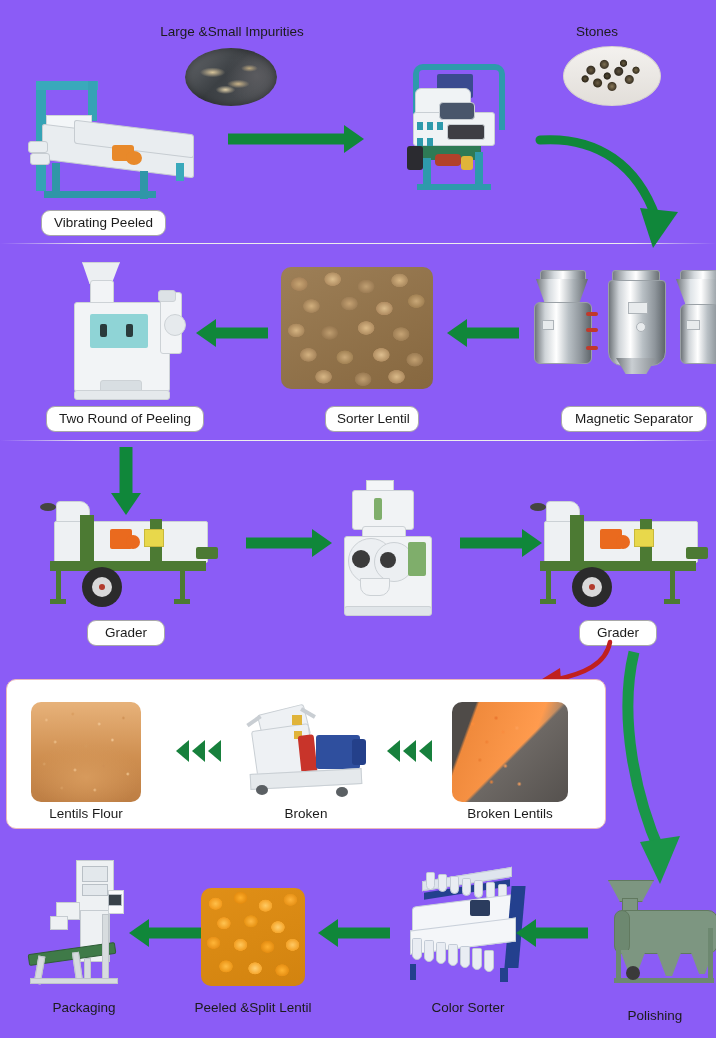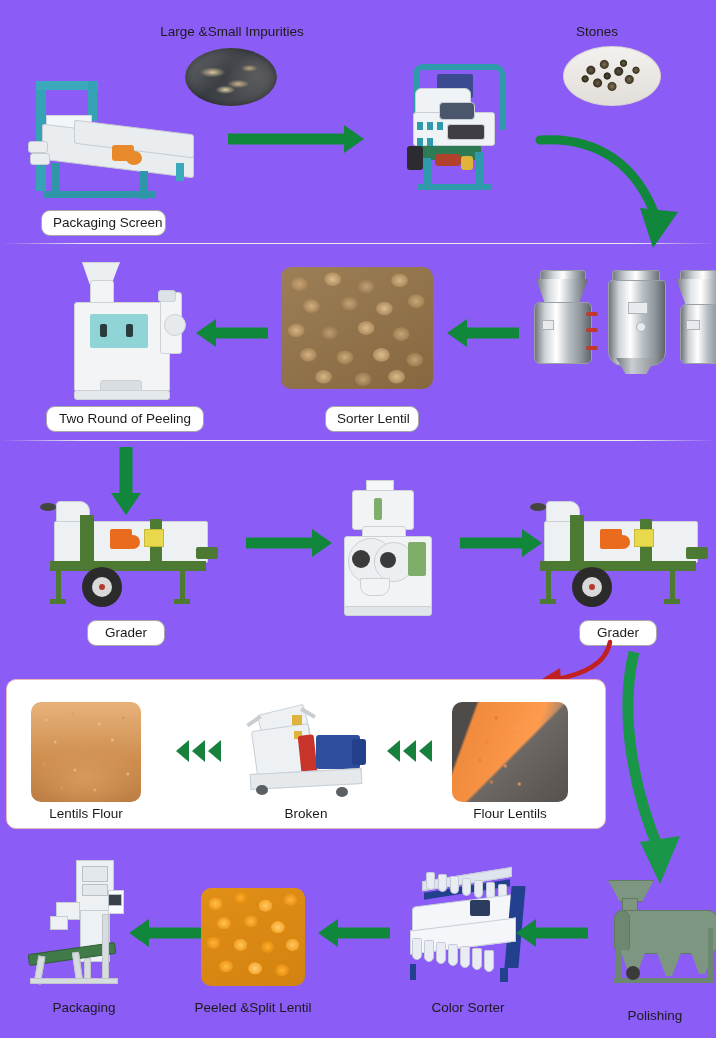--- a/index.html
+++ b/index.html
@@ -232,21 +232,21 @@
     <div class="vs-body" style="left:46px;top:52px;width:118px;height:22px;transform:skewY(7deg);"></div>
     <div class="vs-motor" style="left:84px;top:70px;width:22px;height:16px;"></div>
     <div class="vs-motor" style="left:98px;top:76px;width:16px;height:14px;border-radius:50%;"></div>
     <div class="vs-leg" style="left:24px;top:88px;width:8px;height:34px;"></div>
     <div class="vs-leg" style="left:112px;top:96px;width:8px;height:28px;"></div>
     <div class="vs-leg" style="left:16px;top:116px;width:112px;height:7px;"></div>
     <div class="vs-bar" style="left:148px;top:88px;width:8px;height:18px;"></div>
     <div class="vs-body" style="left:0px;top:66px;width:18px;height:10px;"></div>
     <div class="vs-body" style="left:2px;top:78px;width:18px;height:10px;"></div>
   </div>
-  <div class="pill" style="left:41px;top:210px;width:125px;">Packaging Screen</div>
+  <div class="pill" style="left:41px;top:210px;width:125px;">Vibrating Peeled</div>
 
   <div class="arrow-r" style="left:228px;top:124px;width:136px;height:30px;">
     <div class="shaft" style="left:0;width:118px;"></div>
     <div class="head"></div>
   </div>
 
   <div class="mach" style="left:395px;top:62px;width:118px;height:140px;">
     <div class="gd-frame" style="left:18px;top:2px;width:80px;height:60px;"></div>
     <div class="gd-blue" style="left:42px;top:12px;width:36px;height:24px;"></div>
     <div class="gd-body" style="left:20px;top:26px;width:54px;height:30px;border-radius:6px 6px 2px 2px;"></div>
@@ -342,20 +342,21 @@
         background:linear-gradient(to right,#74797e 0%,#c9ced2 40%,#8a9095 100%);
         clip-path:polygon(0 0,100% 0,76% 100%,24% 100%);"></div>
 
     <div class="ms-neck" style="left:152px;top:0px;width:44px;height:10px;"></div>
     <div class="ms-cone" style="left:148px;top:9px;width:52px;height:28px;
         background:linear-gradient(to right,#6e7479 0%,#dfe4e8 28%,#ffffff 48%,#a8afb4 74%,#61676c 100%);
         clip-path:polygon(0 0,100% 0,80% 100%,20% 100%);"></div>
     <div class="ms-cyl" style="left:152px;top:34px;width:44px;height:58px;"></div>
     <div class="ms-tag" style="left:158px;top:50px;width:12px;height:8px;"></div>
   </div>
+  <div class="pill" style="left:561px;top:406px;width:146px;">Magnetic Separator</div>
 
   <div class="arrow-d" style="left:104px;top:447px;width:44px;height:68px;">
     <div class="shaft" style="height:48px;"></div>
     <div class="head"></div>
   </div>
 
   <div class="mach" style="left:40px;top:485px;width:178px;height:130px;">
     <div class="gr-deck" style="left:16px;top:16px;width:32px;height:40px;border-radius:4px 10px 2px 2px;"></div>
     <div class="gr-deck" style="left:14px;top:36px;width:152px;height:40px;"></div>
     <div class="gr-chassis" style="left:40px;top:30px;width:14px;height:46px;"></div>
@@ -488,21 +489,21 @@
         radial-gradient(circle 2.4px at 56% 26%,#ffa05a,rgba(0,0,0,0)),
         radial-gradient(circle 2.4px at 30% 40%,#f07f33,rgba(0,0,0,0)),
         radial-gradient(circle 2.4px at 52% 46%,#ff9448,rgba(0,0,0,0)),
         radial-gradient(circle 2.4px at 24% 58%,#e87a2e,rgba(0,0,0,0)),
         radial-gradient(circle 2.4px at 46% 64%,#ff9b52,rgba(0,0,0,0)),
         radial-gradient(circle 2.4px at 34% 80%,#f08538,rgba(0,0,0,0)),
         radial-gradient(circle 2.4px at 58% 82%,#ffa45e,rgba(0,0,0,0)),
         radial-gradient(circle 2.4px at 44% 30%,#fa8b3e,rgba(0,0,0,0)),
         linear-gradient(135deg,rgba(90,86,82,0) 0%,rgba(90,86,82,0) 52%,#6d6864 54%,#55514e 100%),
         linear-gradient(110deg,#4f4b48 0%,#4f4b48 16%,#f08a3c 18%,#ff9b4e 62%,#8a7f74 78%,#5b5653 100%);"></div>
-  <div class="plain-label" style="left:446px;top:806px;width:128px;">Flour Lentils</div>
+  <div class="plain-label" style="left:446px;top:806px;width:128px;">Broken Lentils</div>
 
   <div class="mach" style="left:22px;top:860px;width:130px;height:130px;">
     <div class="pk-col" style="left:54px;top:0px;width:36px;height:52px;"></div>
     <div class="pk-panel" style="left:60px;top:6px;width:24px;height:14px;"></div>
     <div class="pk-panel" style="left:60px;top:24px;width:24px;height:10px;"></div>
     <div class="pk-col" style="left:58px;top:50px;width:28px;height:50px;"></div>
     <div class="pk-box" style="left:86px;top:30px;width:14px;height:22px;"></div>
     <div class="pk-panel" style="left:86px;top:34px;width:12px;height:10px;background:#39424a;"></div>
     <div class="pk-col" style="left:34px;top:42px;width:22px;height:16px;"></div>
     <div class="pk-col" style="left:28px;top:56px;width:16px;height:12px;"></div>

